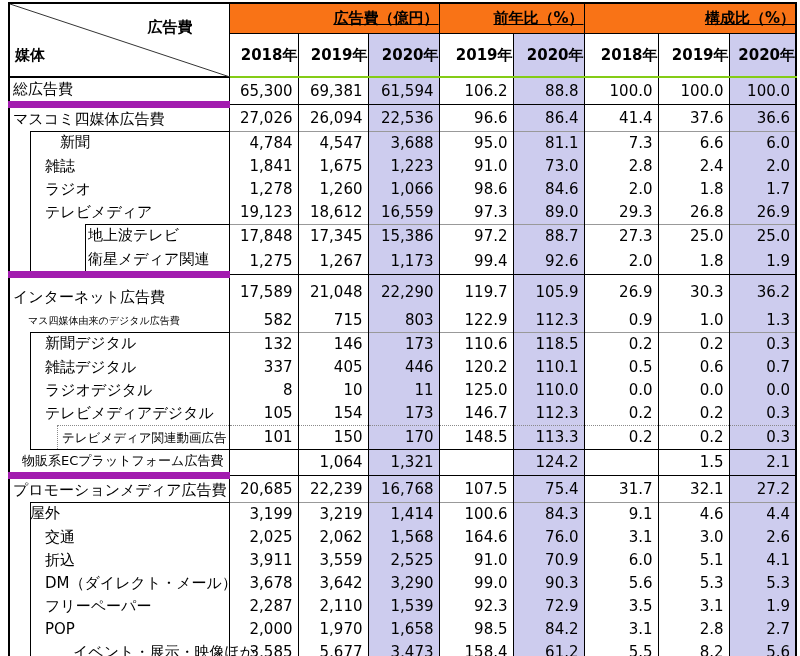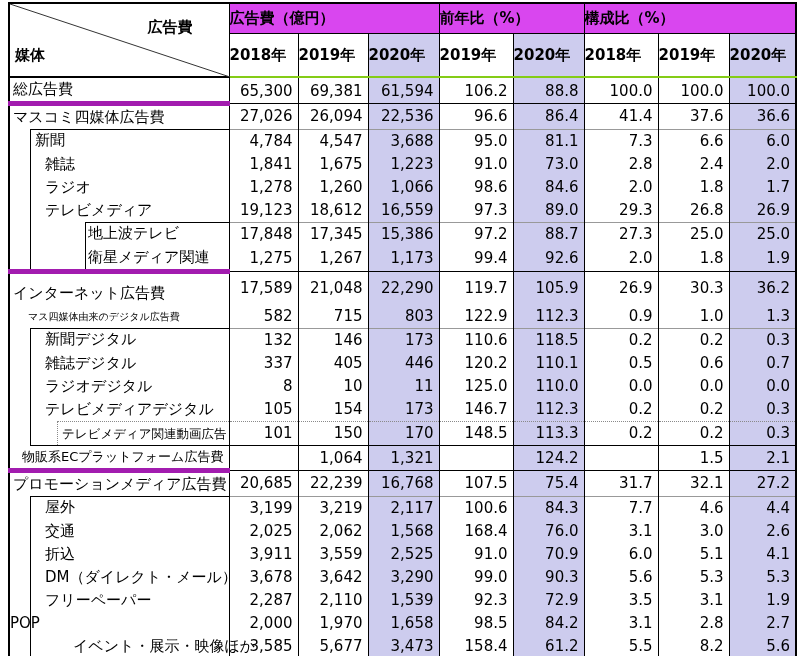--- a/index.html
+++ b/index.html
@@ -4,34 +4,34 @@
 <style>
   html,body{margin:0;padding:0;}
   body{
     width:800px;height:656px;background:#ffffff;color:#000;
     font-family:"DejaVu Sans","Liberation Sans",sans-serif;
     -webkit-font-smoothing:antialiased;
   }
   .wrap{padding:2px 0 0 8px;}
   table{border-collapse:collapse;table-layout:fixed;width:787px;border:2px solid #000;}
   th,td{padding:0;margin:0;}
-  thead th{font-weight:bold;font-size:15px;text-align:left;}
-  th.grp{height:29px;border-bottom:1px solid #000;border-left:1px solid #000;background:#d946ef;}
+  thead th{font-weight:bold;font-size:15px;text-align:right;}
+  th.grp{height:29px;border-bottom:1px solid #000;border-left:1px solid #000;background:#f97316;text-decoration:underline;}
   th.yr{height:42px;border-left:1px solid #000;border-bottom:2px solid #84cc16;background:#fff;}
   th.hl,td.hl{background:var(--hl,#cdccee);}
   th.corner{border-right:1px solid #000;border-bottom:2px solid #000;position:relative;background:#fff;}
   th.corner svg{position:absolute;left:0;top:0;}
   .corner-top{position:absolute;top:14px;right:36px;font-size:15px;font-weight:bold;}
   .corner-bottom{position:absolute;top:42px;left:5px;font-size:15px;font-weight:bold;}
   tbody td{height:23px;font-size:15px;}
   td.num{text-align:right;padding-right:5px;border-left:1px solid #000;white-space:nowrap;}
   td.lbl{position:relative;text-align:left;border-right:1px solid #000;}
   td.lbl .lt{display:block;line-height:23px;white-space:nowrap;}
   tr.top-black td.num{border-top:1px solid #000;}
-  tr.top-black td.lbl.full{border-top:5px solid #a21caf;}
+  tr.top-black td.lbl.full{border-top:7px solid #a21caf;}
   tr.top-gray td.num{border-top:1px solid #999;}
   tr.top-dotted td.num{border-top:1px dotted #8a8a8a;}
   td.lbl i.vl{position:absolute;top:0;bottom:0;width:1px;background:#000;}
   td.lbl i.vl.dot{width:0;background:none;border-left:1px dotted #8a8a8a;}
   td.lbl i.tl{position:absolute;top:0;right:0;height:1px;background:#000;}
   td.lbl i.tl.dot{height:0;background:none;border-top:1px dotted #8a8a8a;}
   .note{margin:10px 0 0 0;font-size:13px;font-weight:bold;letter-spacing:0;}
 </style>
 </head>
 <body>
@@ -95,21 +95,21 @@
           <td class="num">26,094</td>
           <td class="num hl">22,536</td>
           <td class="num">96.6</td>
           <td class="num hl">86.4</td>
           <td class="num">41.4</td>
           <td class="num">37.6</td>
           <td class="num hl">36.6</td>
         </tr>
         <tr class="top-gray">
           <td class="lbl">
-            <span class="lt" style="padding-left: 25px;">新聞</span>
+            <span class="lt" style="padding-left: 50px;">新聞</span>
             <i class="vl" style="left: 20px;"></i>
             <i class="tl" style="left: 20px;"></i>
           </td>
           <td class="num">4,784</td>
           <td class="num">4,547</td>
           <td class="num hl">3,688</td>
           <td class="num">95.0</td>
           <td class="num hl">81.1</td>
           <td class="num">7.3</td>
           <td class="num">6.6</td>
@@ -309,42 +309,42 @@
           <td class="num">22,239</td>
           <td class="num hl">16,768</td>
           <td class="num">107.5</td>
           <td class="num hl">75.4</td>
           <td class="num">31.7</td>
           <td class="num">32.1</td>
           <td class="num hl">27.2</td>
         </tr>
         <tr class="top-gray">
           <td class="lbl">
-            <span class="lt" style="padding-left: 35px;">屋外</span>
+            <span class="lt" style="padding-left: 20px;">屋外</span>
             <i class="vl" style="left: 20px;"></i>
             <i class="tl" style="left: 20px;"></i>
           </td>
           <td class="num">3,199</td>
           <td class="num">3,219</td>
-          <td class="num hl">2,117</td>
+          <td class="num hl">1,414</td>
           <td class="num">100.6</td>
           <td class="num hl">84.3</td>
-          <td class="num">7.7</td>
+          <td class="num">9.1</td>
           <td class="num">4.6</td>
           <td class="num hl">4.4</td>
         </tr>
         <tr>
           <td class="lbl">
             <span class="lt" style="padding-left: 35px;">交通</span>
             <i class="vl" style="left: 20px;"></i>
           </td>
           <td class="num">2,025</td>
           <td class="num">2,062</td>
           <td class="num hl">1,568</td>
-          <td class="num">168.4</td>
+          <td class="num">164.6</td>
           <td class="num hl">76.0</td>
           <td class="num">3.1</td>
           <td class="num">3.0</td>
           <td class="num hl">2.6</td>
         </tr>
         <tr>
           <td class="lbl">
             <span class="lt" style="padding-left: 35px;">折込</span>
             <i class="vl" style="left: 20px;"></i>
           </td>
@@ -380,21 +380,21 @@
           <td class="num">2,110</td>
           <td class="num hl">1,539</td>
           <td class="num">92.3</td>
           <td class="num hl">72.9</td>
           <td class="num">3.5</td>
           <td class="num">3.1</td>
           <td class="num hl">1.9</td>
         </tr>
         <tr>
           <td class="lbl">
-            <span class="lt" style="">POP</span>
+            <span class="lt" style="padding-left: 35px;">POP</span>
             <i class="vl" style="left: 20px;"></i>
           </td>
           <td class="num">2,000</td>
           <td class="num">1,970</td>
           <td class="num hl">1,658</td>
           <td class="num">98.5</td>
           <td class="num hl">84.2</td>
           <td class="num">3.1</td>
           <td class="num">2.8</td>
           <td class="num hl">2.7</td>

